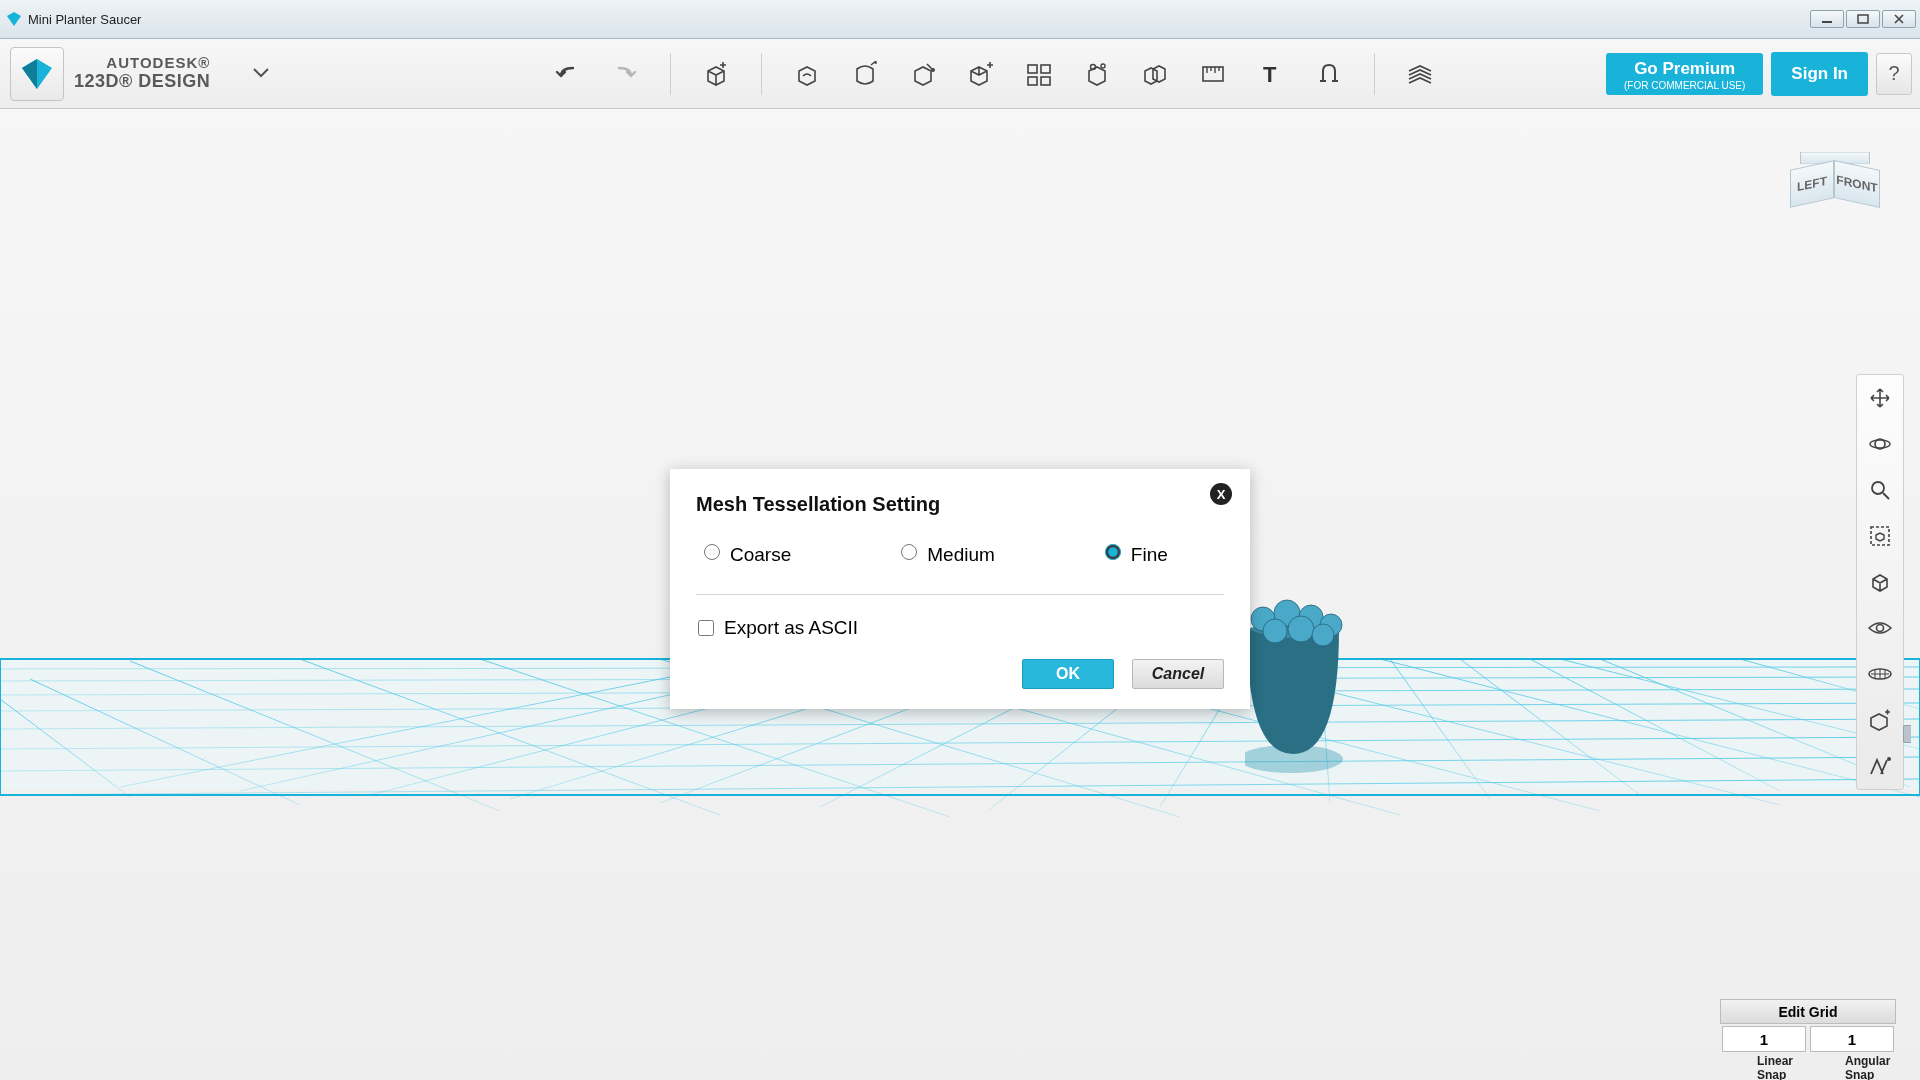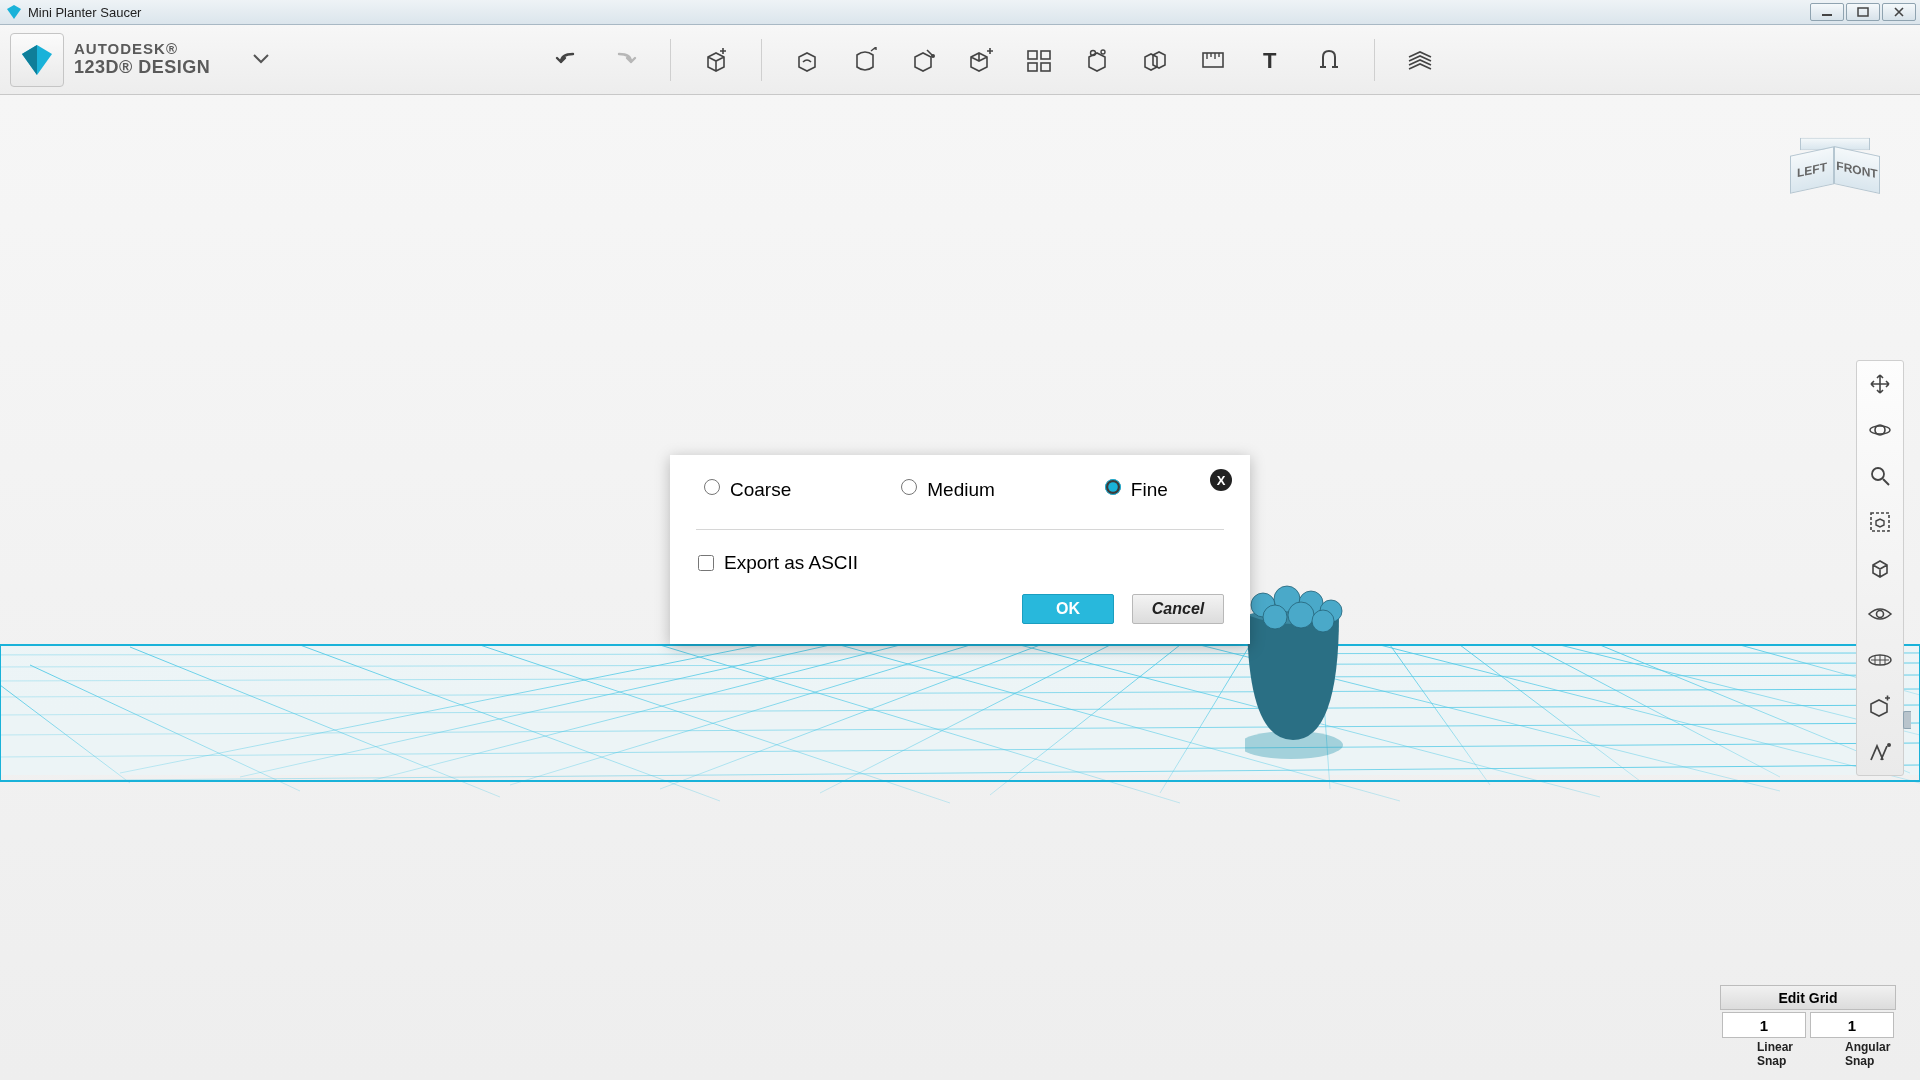--- a/index.html
+++ b/index.html
@@ -1,31 +1,31 @@
 <!DOCTYPE html>
 <html><head>
 <meta charset="utf-8">
 <style>
 * { margin:0; padding:0; box-sizing:border-box; font-family:"Segoe UI",Arial,sans-serif; }
 html,body { width:1920px; height:1080px; overflow:hidden; background:#fff; }
 
 
-.titlebar { height:25px; background:linear-gradient(#eef3f6,#dbe5ec); border-bottom:1px solid #a8b8c4; display:flex; align-items:center; padding:0 4px; font-size:13px; color:#222; }
+.titlebar { height:39px; background:linear-gradient(#eef3f6,#dbe5ec); border-bottom:1px solid #a8b8c4; display:flex; align-items:center; padding:0 4px; font-size:13px; color:#222; }
 .titlebar .tb-icon { width:16px; height:16px; margin:0 6px 0 2px; }
 .titlebar .tb-title { flex:0 0 auto; }
 .titlebar .tb-spacer { flex:1; }
 .titlebar .win-btn { width:34px; height:18px; margin-left:2px; border:1px solid #8fa3b0; background:linear-gradient(#f5f9fb,#d7e2ea); border-radius:2px; display:flex; align-items:center; justify-content:center; cursor:pointer; }
 .titlebar .win-btn svg { display:block; }
 
 
 .toolbar { height:70px; background:linear-gradient(#f7f7f7,#ededed); border-bottom:1px solid #c8c8c8; display:flex; align-items:center; }
 .logo-block { display:flex; align-items:center; padding:0 8px 0 10px; }
 .logo-badge { width:54px; height:54px; border:1px solid #c5c5c5; border-radius:4px; background:linear-gradient(#fbfbfb,#e9e9e9); display:flex; align-items:center; justify-content:center; margin-right:10px; }
 .logo-text { display:flex; flex-direction:column; line-height:1.1; color:#5a5a5a; }
-.logo-text .line1 { font-size:15px; letter-spacing:1px; font-weight:600; }
+.logo-text .line1 { font-size:15px; letter-spacing:1px; font-weight:600;text-align:right; }
 .logo-text .line2 { font-size:18px; letter-spacing:0.5px; font-weight:700; }
 .logo-dropdown { margin-left:42px; color:#555; cursor:pointer; }
 
 .tb-gap { flex:0 0 260px; }
 .tb-icons { display:flex; align-items:center; height:100%; }
 .tb-sep { width:1px; height:42px; background:#cfcfcf; margin:0 16px; }
 .tb-btn { width:42px; height:42px; margin:0 8px; display:flex; align-items:center; justify-content:center; cursor:pointer; border-radius:3px; }
 .tb-btn svg { display:block; }
 
 .tb-right { margin-left:auto; display:flex; align-items:center; padding-right:8px; gap:8px; }
@@ -210,20 +210,28 @@
         </svg>
       </div>
     <div class="tb-sep"></div>
     <div class="tb-btn">
         <svg width="30" height="26">
           <path d="M4,10 L15,5 L26,10 M4,14 L15,9 L26,14 M4,18 L15,13 L26,18 M4,22 L15,17 L26,22" fill="none" stroke="#444" stroke-width="1.6"></path>
         </svg>
       </div>
   </div>
 
+  <div class="tb-right">
+    <button class="premium-btn">
+      <span class="p1">Go Premium</span>
+      <span class="p2">(FOR COMMERCIAL USE)</span>
+    </button>
+    <button class="signin-btn">Sign In</button>
+    <button class="help-btn">?</button>
+  </div>
 </div>
 
 <div class="canvas">
 
   <svg class="grid-plane" width="1920" height="260" viewBox="0 0 1920 260" preserveAspectRatio="none">
     <defs>
       <linearGradient id="gfade" x1="0" y1="0" x2="0" y2="1">
           <stop offset="0%" stop-color="#4fc9e6" stop-opacity="0.9"></stop>
           <stop offset="100%" stop-color="#4fc9e6" stop-opacity="0.3"></stop>
         </linearGradient>
@@ -354,20 +362,21 @@
       </div>
       <div class="snap-cell">
         <input value="1" style="">
         <span class="snap-label">Angular Snap</span>
       </div>
     </div>
   </div>
 
   <div class="dialog">
     <div class="dlg-close">X</div>
+    <div class="dlg-title">Mesh Tessellation Setting</div>
     <div class="radio-row">
       <label class="radio-opt">
         <input type="radio" name="tess" style="">
         <span>Coarse</span>
       </label>
       <label class="radio-opt">
         <input type="radio" name="tess" style="">
         <span>Medium</span>
       </label>
       <label class="radio-opt">

